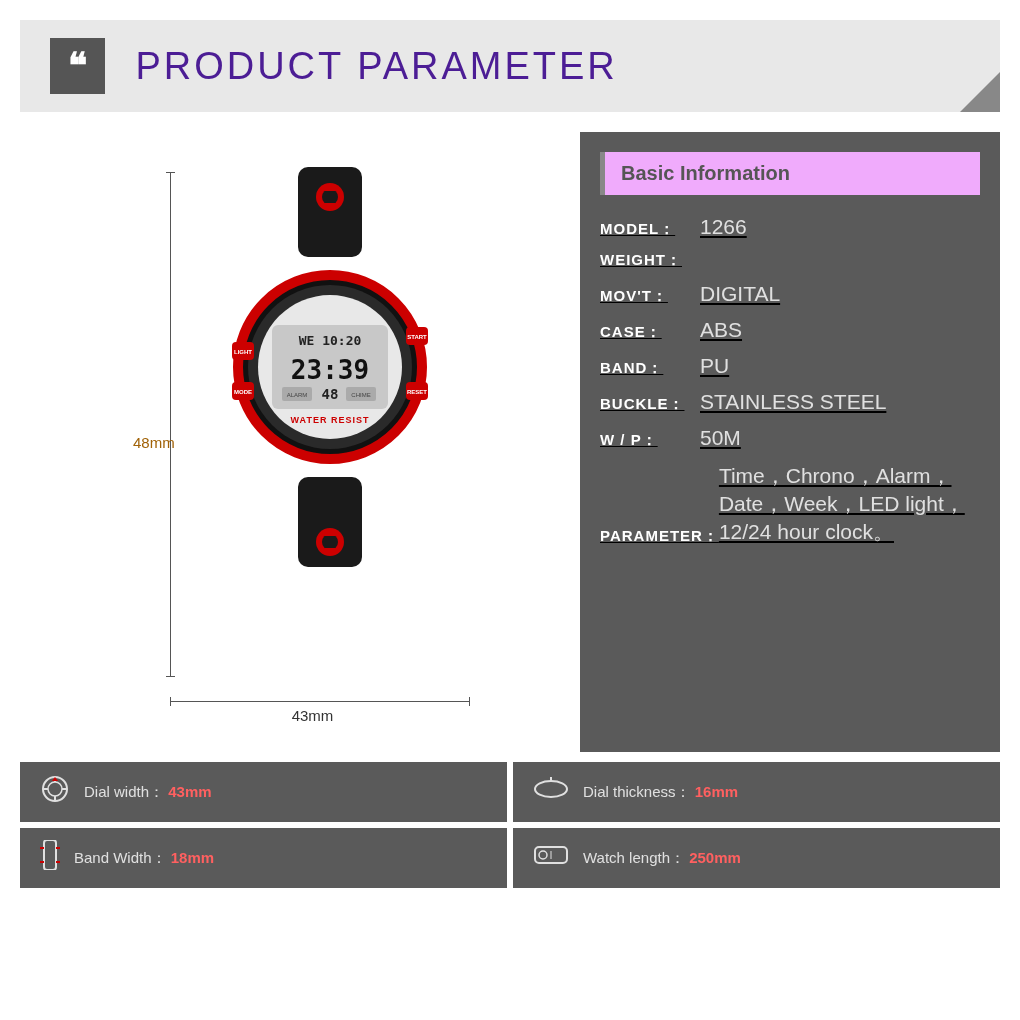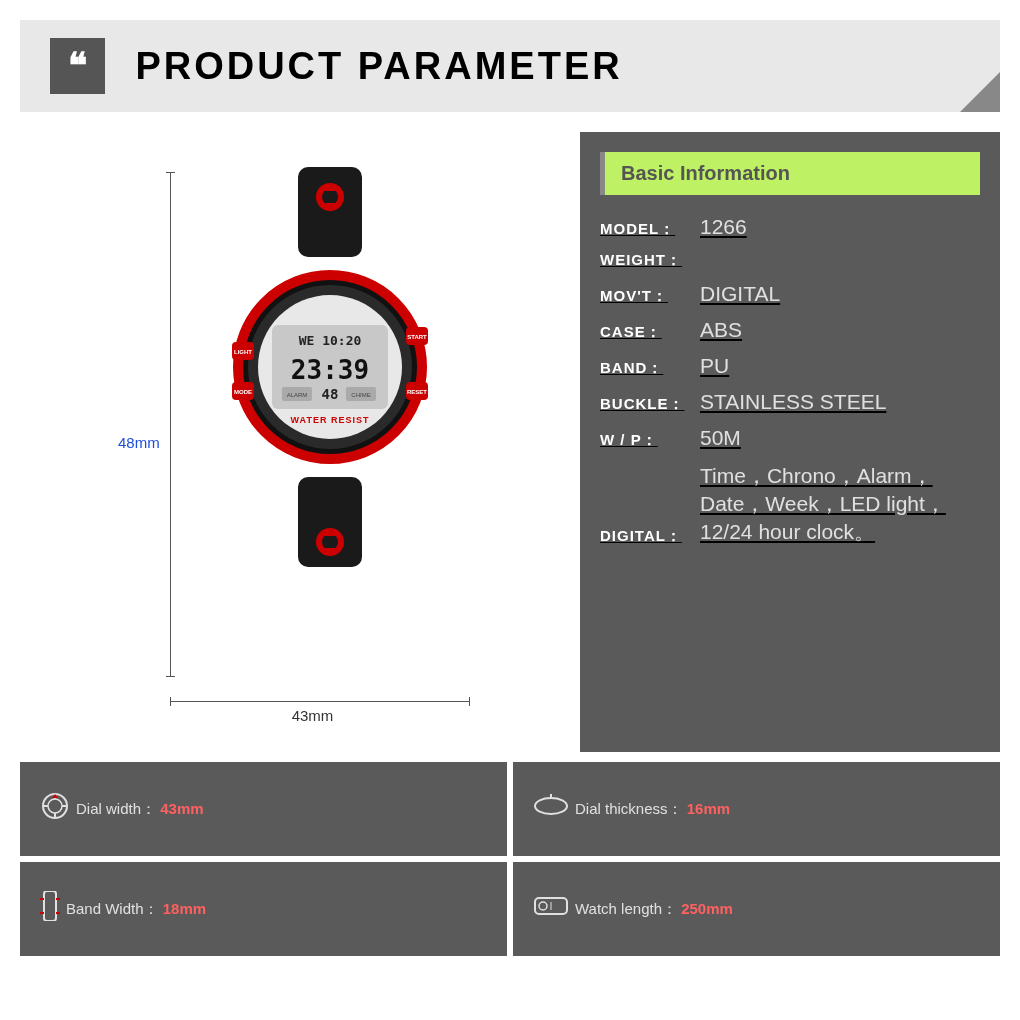--- a/index.html
+++ b/index.html
@@ -24,23 +24,23 @@
       background: #555;
       color: white;
       font-size: 36px;
       font-weight: bold;
       padding: 10px 18px;
       margin-right: 30px;
       line-height: 1;
     }
     .header-title {
       font-size: 38px;
-      font-weight: 700;
+      font-weight: 400;
       letter-spacing: 3px;
-      color: #000000;
+      color: #4c1d95;
       text-transform: uppercase;
     }
     .header-corner {
       position: absolute;
       right: 0;
       bottom: 0;
       width: 0;
       height: 0;
       border-left: 40px solid transparent;
       border-bottom: 40px solid #888;
@@ -128,21 +128,21 @@
       justify-content: center;
     }
 
     
     .specs-panel {
       width: 420px;
       background: #5a5a5a;
       padding: 20px;
     }
     .basic-info-header {
-      background: #bef264;
+      background: #f0abfc;
       padding: 10px 16px;
       margin-bottom: 20px;
       border-left: 5px solid #888;
     }
     .basic-info-header span {
       font-size: 20px;
       color: #555;
       font-weight: bold;
     }
     .spec-row {
@@ -177,22 +177,22 @@
       flex-wrap: wrap;
       margin: 10px 20px 0 20px;
       gap: 6px;
     }
     .measure-bar {
       flex: 1;
       min-width: 45%;
       background: #5a5a5a;
       display: flex;
       align-items: center;
-      padding: 29px 20px;
-      gap: 6px;
+      padding: 12px 20px;
+      gap: 14px;
     }
     .measure-icon {
       color: #e0e0e0;
       font-size: 24px;
     }
     .measure-text {
       color: #e0e0e0;
       font-size: 15px;
     }
     .measure-text strong {
@@ -210,21 +210,21 @@
 
 <div class="main-content">
 
   <div class="watch-area">
     <div class="dimension-container">
 
       <div class="line-v"></div>
 
       <div class="line-h"></div>
 
-      <div style="position:absolute; left:8px; top:50%; transform:translateY(-50%); font-size:15px; color:#1d4ed8; white-space:nowrap;">48mm</div>
+      <div style="position:absolute; left:23px; top:50%; transform:translateY(-50%); font-size:15px; color:#a16207; white-space:nowrap;">48mm</div>
 
       <div style="position:absolute; bottom:8px; left:50%; transform:translateX(-20%); font-size:15px; color:#333;">43mm</div>
 
       <div class="watch-svg-wrap">
         <svg viewBox="0 0 220 400" width="220" height="400" xmlns="http://www.w3.org/2000/svg">
 
           <rect x="78" y="0" width="64" height="90" rx="10" fill="#1a1a1a"></rect>
 
           <ellipse cx="110" cy="30" rx="14" ry="14" fill="#c00"></ellipse>
           <ellipse cx="110" cy="30" rx="8" ry="8" fill="#1a1a1a"></ellipse>
@@ -305,21 +305,21 @@
         </div>
         <div class="spec-row">
           <span class="spec-label">BUCKLE：</span>
           <span class="spec-value">STAINLESS STEEL</span>
         </div>
         <div class="spec-row">
           <span class="spec-label">W / P：</span>
           <span class="spec-value">50M</span>
         </div>
         <div class="spec-row">
-          <span class="spec-label">DIGITAL：</span>
+          <span class="spec-label">PARAMETER：</span>
           <span class="spec-value">Time，Chrono，Alarm，Date，Week，LED light，12/24 hour clock。</span>
         </div>
       </div>
 
   </div>
 </div>
 
 <div class="bottom-bars" id="bottom-bars">
 
 <div class="measure-bar">

